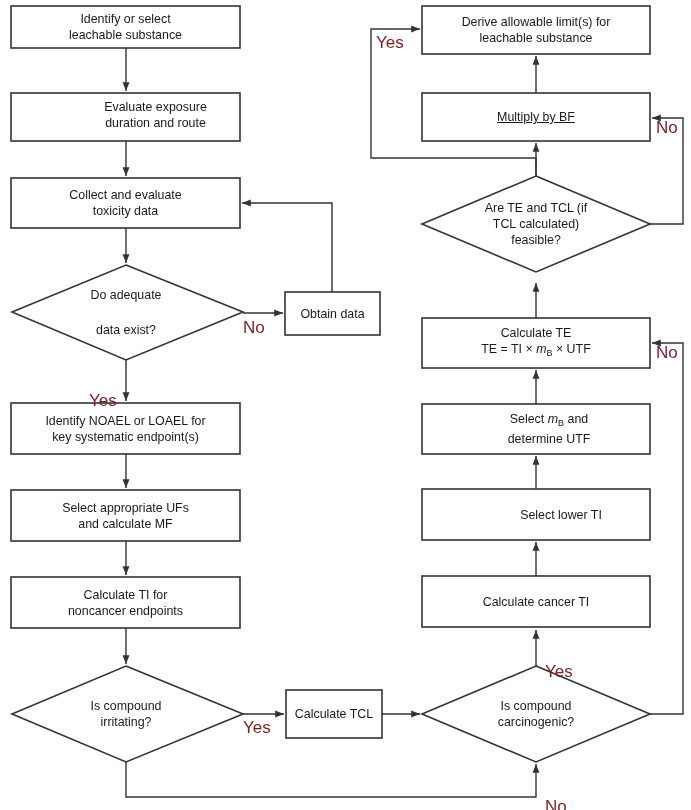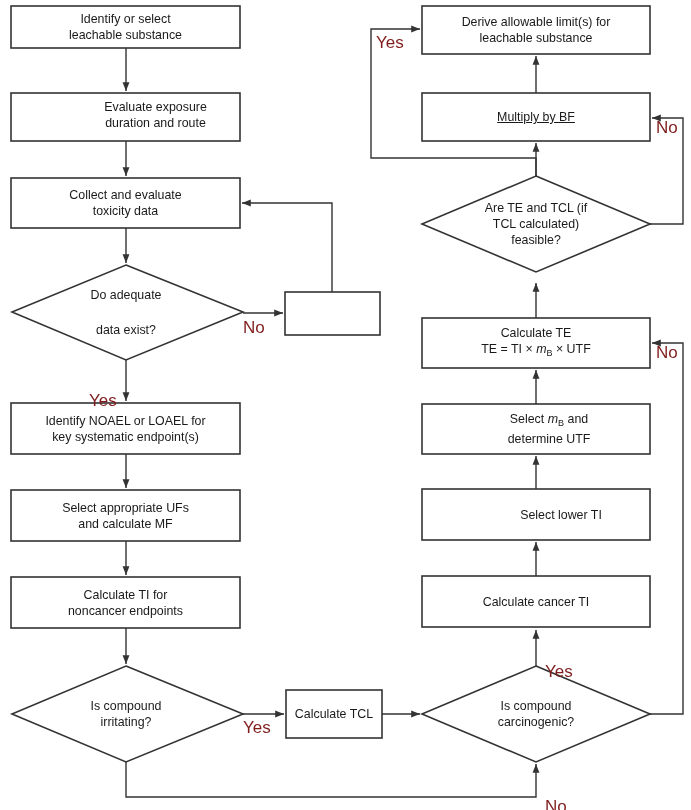--- a/index.html
+++ b/index.html
@@ -143,20 +143,23 @@
   <div class="node-text" style="left:11px; top:178px; width:229px; height:50px;">
     <span class="ln">Collect and evaluate</span>
     <span class="ln">toxicity data</span>
   </div>
 
   <div class="node-text" style="left:46px; top:288px; width:160px; height:48px;gap:19px;">
     <span class="ln">Do adequate</span>
     <span class="ln">data exist?</span>
   </div>
 
+  <div class="node-text" style="left:285px; top:292px; width:95px; height:43px;">
+    <span class="ln">Obtain data</span>
+  </div>
 
   <div class="node-text" style="left:11px; top:403px; width:229px; height:51px;">
     <span class="ln">Identify NOAEL or LOAEL for</span>
     <span class="ln">key systematic endpoint(s)</span>
   </div>
 
   <div class="node-text" style="left:11px; top:490px; width:229px; height:51px;">
     <span class="ln">Select appropriate UFs</span>
     <span class="ln">and calculate MF</span>
   </div>

